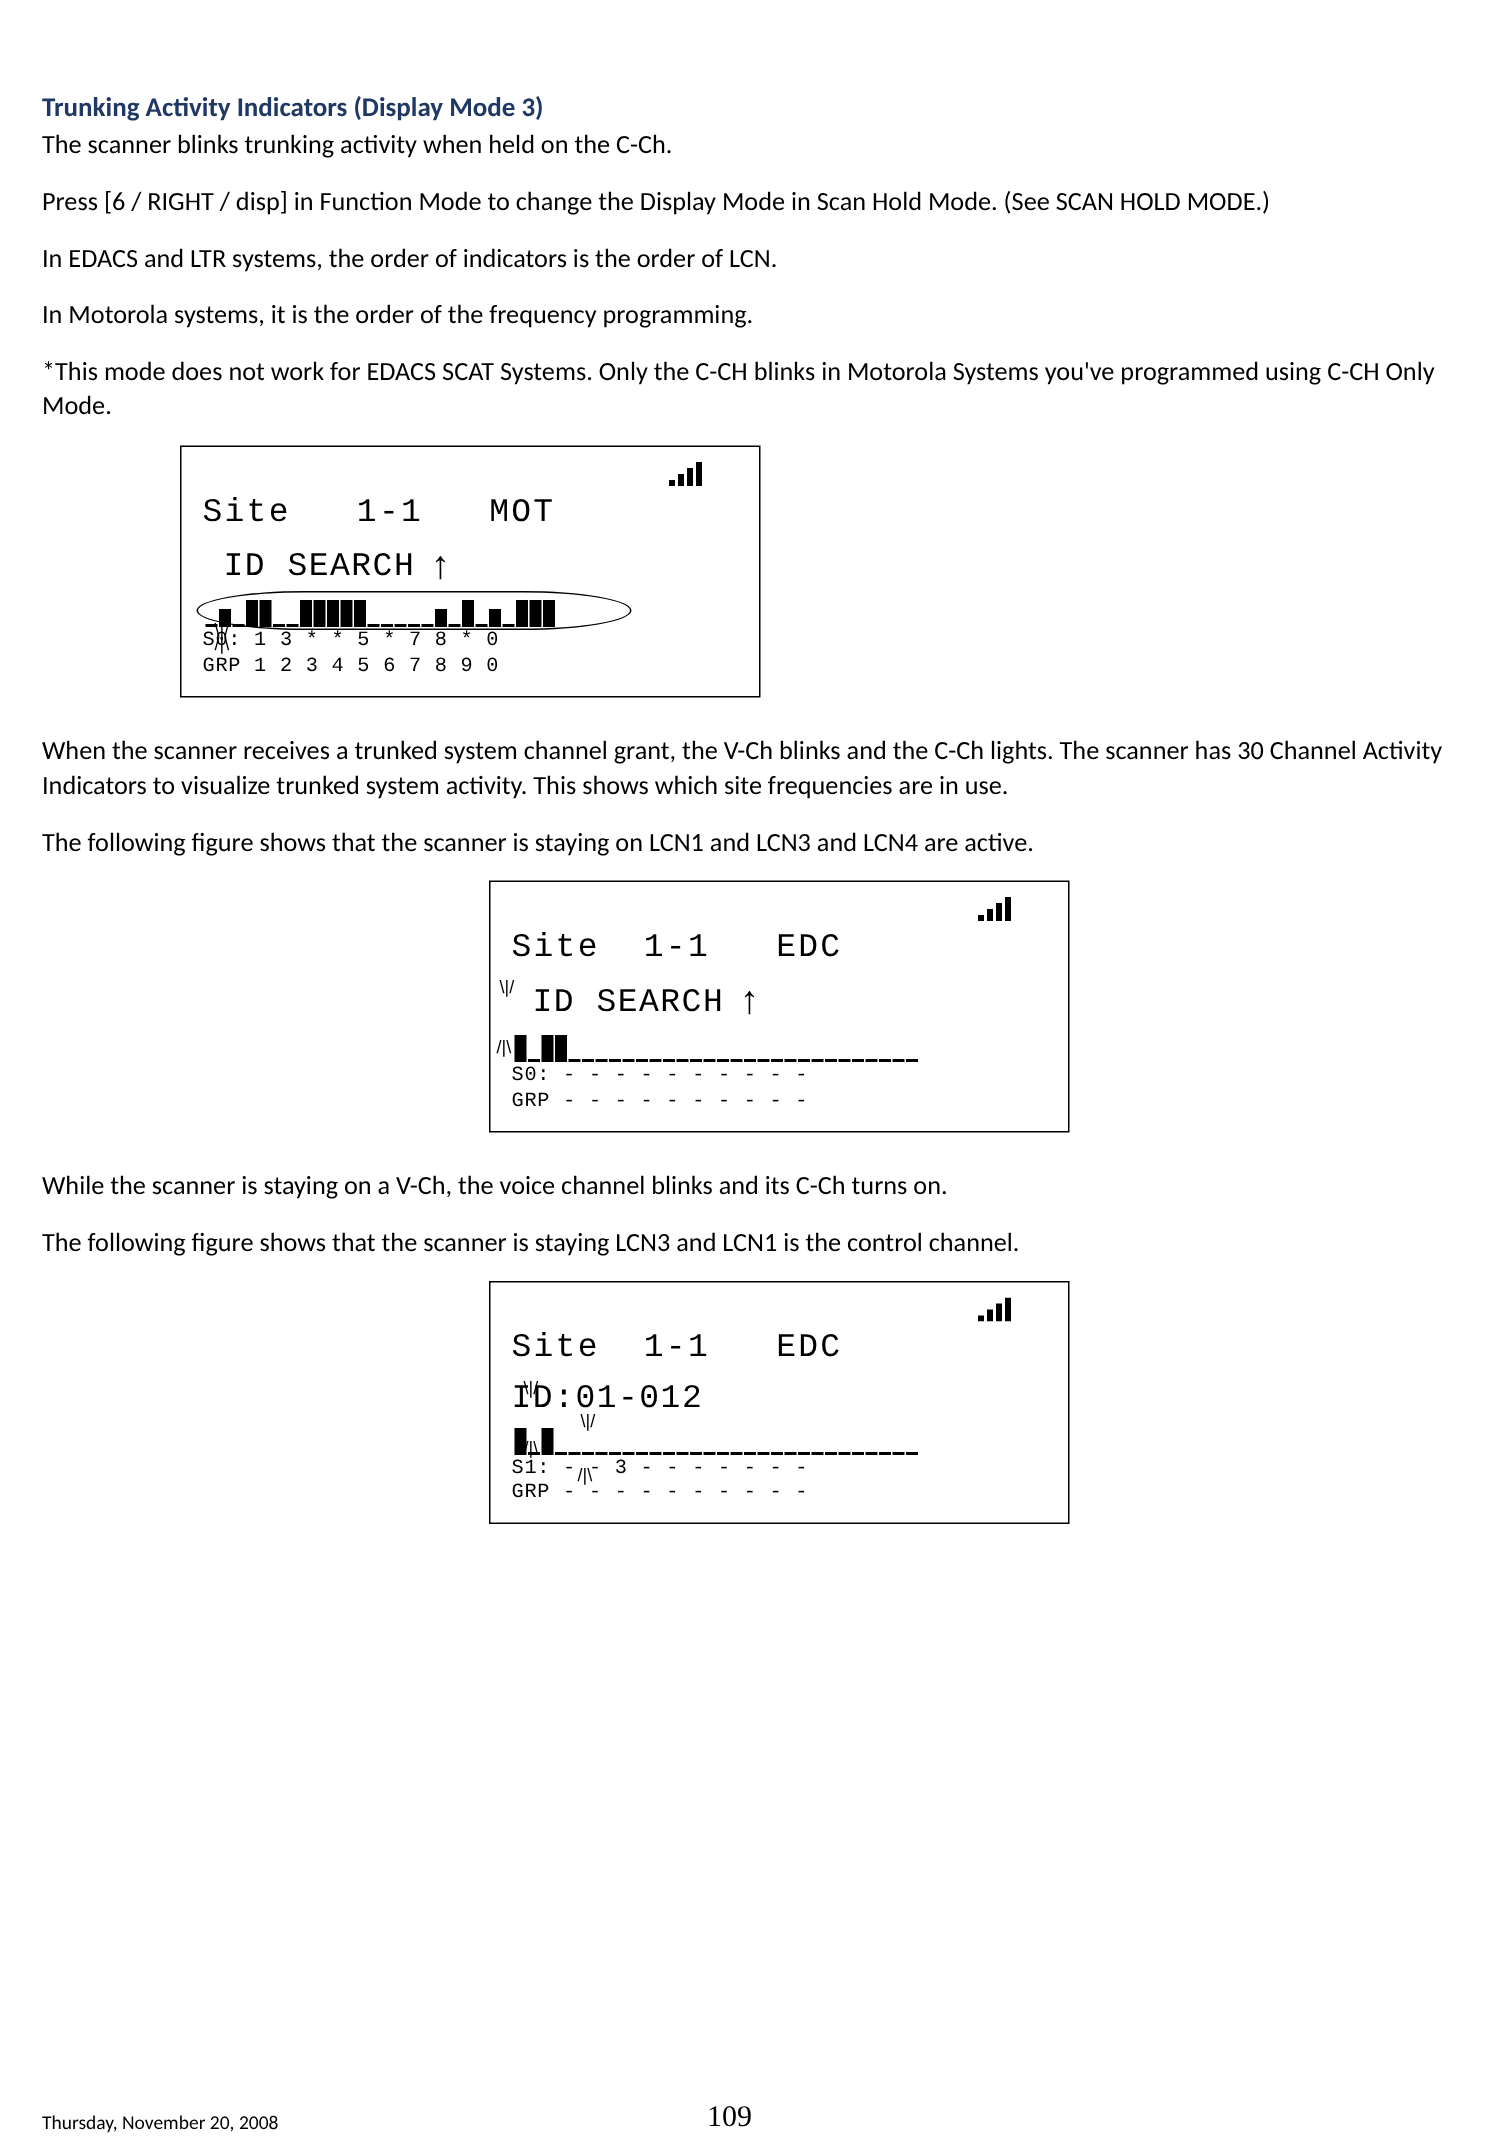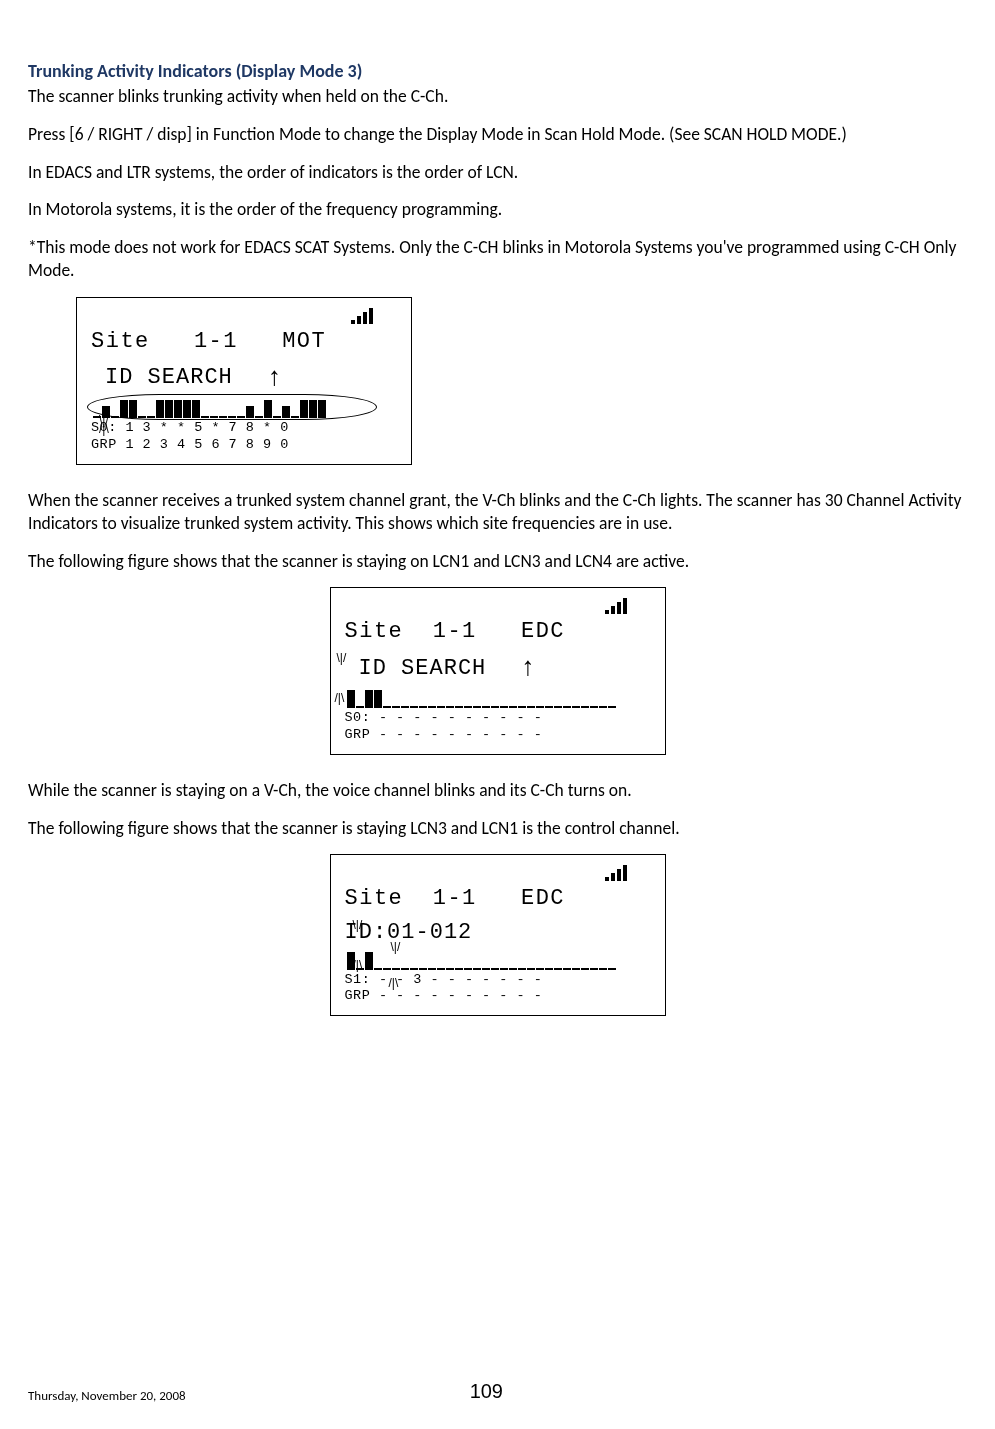--- a/index.html
+++ b/index.html
@@ -26,24 +26,25 @@
     .lcd-wrap {
       display: flex;
       align-items: flex-start;
       gap: 70px;
       margin: 6px 0 24px 48px;
     }
     .lcd-wrap.centered { justify-content: center; margin-left: 0; }
     .lcd {
       border: 1.5px solid #000;
       padding: 10px 14px 10px 14px;
-      width: 336px;
+      width: 387px;
       font-family: "Courier New", monospace;
       position: relative;
       background: #fff;
+      margin-left: 44px;
     }
     .sig-bars {
       text-align: right;
       padding-right: 22px;
       font-size: 18px;
       letter-spacing: -1px;
       height: 18px;
       line-height: 14px;
     }
     .lcd-line1 {
@@ -51,21 +52,21 @@
       letter-spacing: 1.5px;
       white-space: pre;
       margin: 1px 0 4px 0;
     }
     .lcd-line2 {
       font-size: 22px;
       letter-spacing: 1px;
       white-space: pre;
       display: flex;
       align-items: center;
-      gap: 34px;
+      gap: 9px;
       margin-bottom: 2px;
     }
     .up-arrow { font-size: 26px; font-weight: bold; }
     .activity-row {
       display: flex;
       gap: 1px;
       align-items: flex-end;
       height: 20px;
       margin: 2px 0 2px 2px;
       position: relative;
@@ -97,29 +98,29 @@
     
     .callout-label {
       font-family: Calibri, Arial, sans-serif;
       font-size: 17.5px;
       position: relative;
       top: 6px;
     }
 
     .footer {
       position: absolute;
-      bottom: 24px;
+      bottom: 4px;
       left: 28px;
       right: 28px;
       display: flex;
       justify-content: space-between;
       align-items: flex-end;
       font-size: 13px;
     }
-    .footer .page { font-size: 20px; font-family: Liberation Sans, sans-serif; margin-top: 28px; }
+    .footer .page { font-size: 20px; font-family: Liberation Serif, serif; margin-top: 28px; }
   </style>
 </head>
 <body>
 
 <h2 class="section-heading">Trunking Activity Indicators (Display Mode 3)</h2>
 
 <p class="body">The scanner blinks trunking activity when held on the C-Ch.</p>
 <p class="body">Press [6 / RIGHT / disp] in Function Mode to change the Display Mode in Scan Hold Mode. (See SCAN HOLD MODE.)</p>
 <p class="body">In EDACS and LTR systems, the order of indicators is the order of LCN.</p>
 <p class="body">In Motorola systems, it is the order of the frequency programming.</p>

